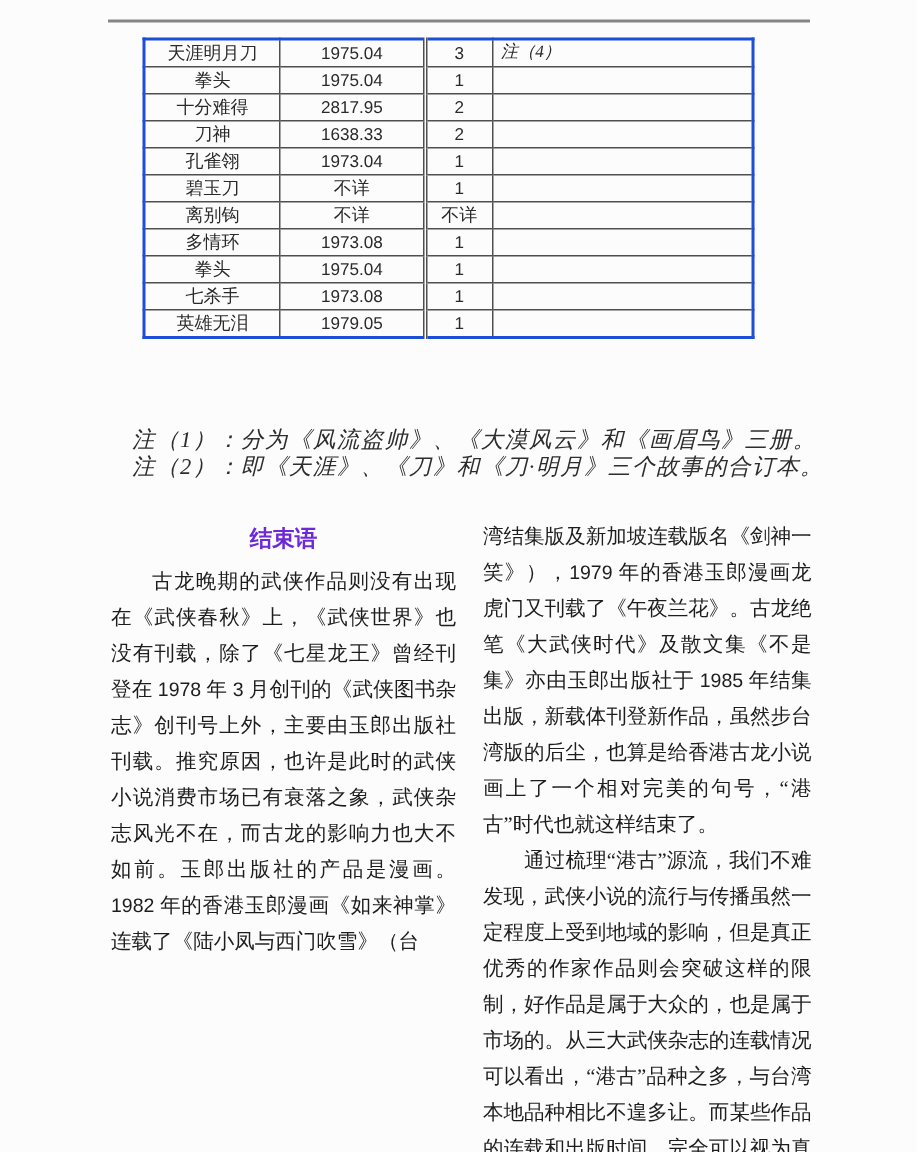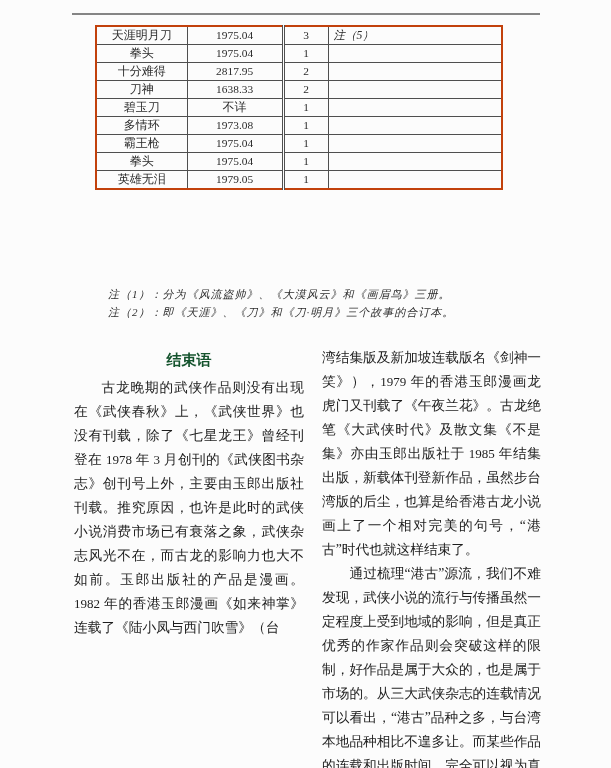--- a/index.html
+++ b/index.html
@@ -15,115 +15,127 @@
     position:absolute;left:72px;top:13px;
     width:468px;height:2px;background:#858585;
   }
   
   table.booklist{
     position:absolute;left:95px;top:25px;
     width:408px;
     border-collapse:collapse;
     font-size:12px;
     color:#2a2a2a;
-    border:2px solid #c2410c;
+    border:2px solid #1d4ed8;
   }
   table.booklist td{
     border:1px solid #4f4f4f;
     text-align:center;
     vertical-align:middle;
     height:17px;
     padding:0 2px;
     line-height:1.25;
   }
   table.booklist td.c-title{width:88px;}
   table.booklist td.c-date{width:92px;border-right:3px double #4f4f4f;}
   table.booklist td.c-count{width:40px;}
   table.booklist td.c-note{width:170px;text-align:left;padding-left:5px;font-style:italic;font-size:11.5px;}
   table.booklist tr.tall td{height:34px;}
   table.booklist tr.tall td.c-count{vertical-align:bottom;padding-bottom:2px;}
   
   .notes{
-    position:absolute;left:108px;top:285px;
-    font-size:11px;line-height:18px;
+    position:absolute;left:88px;top:285px;
+    font-size:15px;line-height:18px;
     font-style:italic;color:#2d2d2d;
     letter-spacing:1px;
   }
   
   .col{
     position:absolute;top:346px;
     font-size:13.7px;line-height:24px;
     text-align:justify;text-justify:inter-ideograph;
     color:#1d1d1d;
   }
   .col-left{left:74px;width:230px;}
   .col-right{left:322px;width:219px;}
   .col p{margin:0;}
   .col p.indent{text-indent:2em;}
   .section-heading{
     font-size:15px;font-weight:bold;text-align:center;
-    margin:3px 0 5px 0;line-height:22px;color:#14532d;
+    margin:3px 0 5px 0;line-height:22px;color:#6d28d9;
   }
   
-  .num{font-family:Liberation Serif, serif;font-size:0.95em;}
+  .num{font-family:Liberation Sans, sans-serif;font-size:0.95em;}
 </style>
 </head>
 <body>
 
 <div class="page">
 
   <div class="top-rule"></div>
 
   <table class="booklist">
     <tbody>
         <tr>
       <td class="c-title">天涯明月刀</td>
       <td class="c-date"><span class="num">1975.04</span></td>
       <td class="c-count"><span class="num">3</span></td>
-      <td class="c-note">注（5）</td>
+      <td class="c-note">注（4）</td>
     </tr>
         <tr>
       <td class="c-title">拳头</td>
       <td class="c-date"><span class="num">1975.04</span></td>
       <td class="c-count"><span class="num">1</span></td>
       <td class="c-note"></td>
     </tr>
         <tr>
       <td class="c-title">十分难得</td>
       <td class="c-date"><span class="num">2817.95</span></td>
       <td class="c-count"><span class="num">2</span></td>
       <td class="c-note"></td>
     </tr>
         <tr>
       <td class="c-title">刀神</td>
       <td class="c-date"><span class="num">1638.33</span></td>
       <td class="c-count"><span class="num">2</span></td>
       <td class="c-note"></td>
     </tr>
         <tr>
+      <td class="c-title">孔雀翎</td>
+      <td class="c-date"><span class="num">1973.04</span></td>
+      <td class="c-count"><span class="num">1</span></td>
+      <td class="c-note"></td>
+    </tr>
+        <tr>
       <td class="c-title">碧玉刀</td>
       <td class="c-date">不详</td>
       <td class="c-count"><span class="num">1</span></td>
+      <td class="c-note"></td>
+    </tr>
+        <tr>
+      <td class="c-title">离别钩</td>
+      <td class="c-date">不详</td>
+      <td class="c-count">不详</td>
       <td class="c-note"></td>
     </tr>
         <tr>
       <td class="c-title">多情环</td>
       <td class="c-date"><span class="num">1973.08</span></td>
       <td class="c-count"><span class="num">1</span></td>
       <td class="c-note"></td>
     </tr>
         <tr>
-      <td class="c-title">霸王枪</td>
+      <td class="c-title">拳头</td>
       <td class="c-date"><span class="num">1975.04</span></td>
       <td class="c-count"><span class="num">1</span></td>
       <td class="c-note"></td>
     </tr>
         <tr>
-      <td class="c-title">拳头</td>
-      <td class="c-date"><span class="num">1975.04</span></td>
+      <td class="c-title">七杀手</td>
+      <td class="c-date"><span class="num">1973.08</span></td>
       <td class="c-count"><span class="num">1</span></td>
       <td class="c-note"></td>
     </tr>
         <tr>
       <td class="c-title">英雄无泪</td>
       <td class="c-date"><span class="num">1979.05</span></td>
       <td class="c-count"><span class="num">1</span></td>
       <td class="c-note"></td>
     </tr>
       </tbody>

